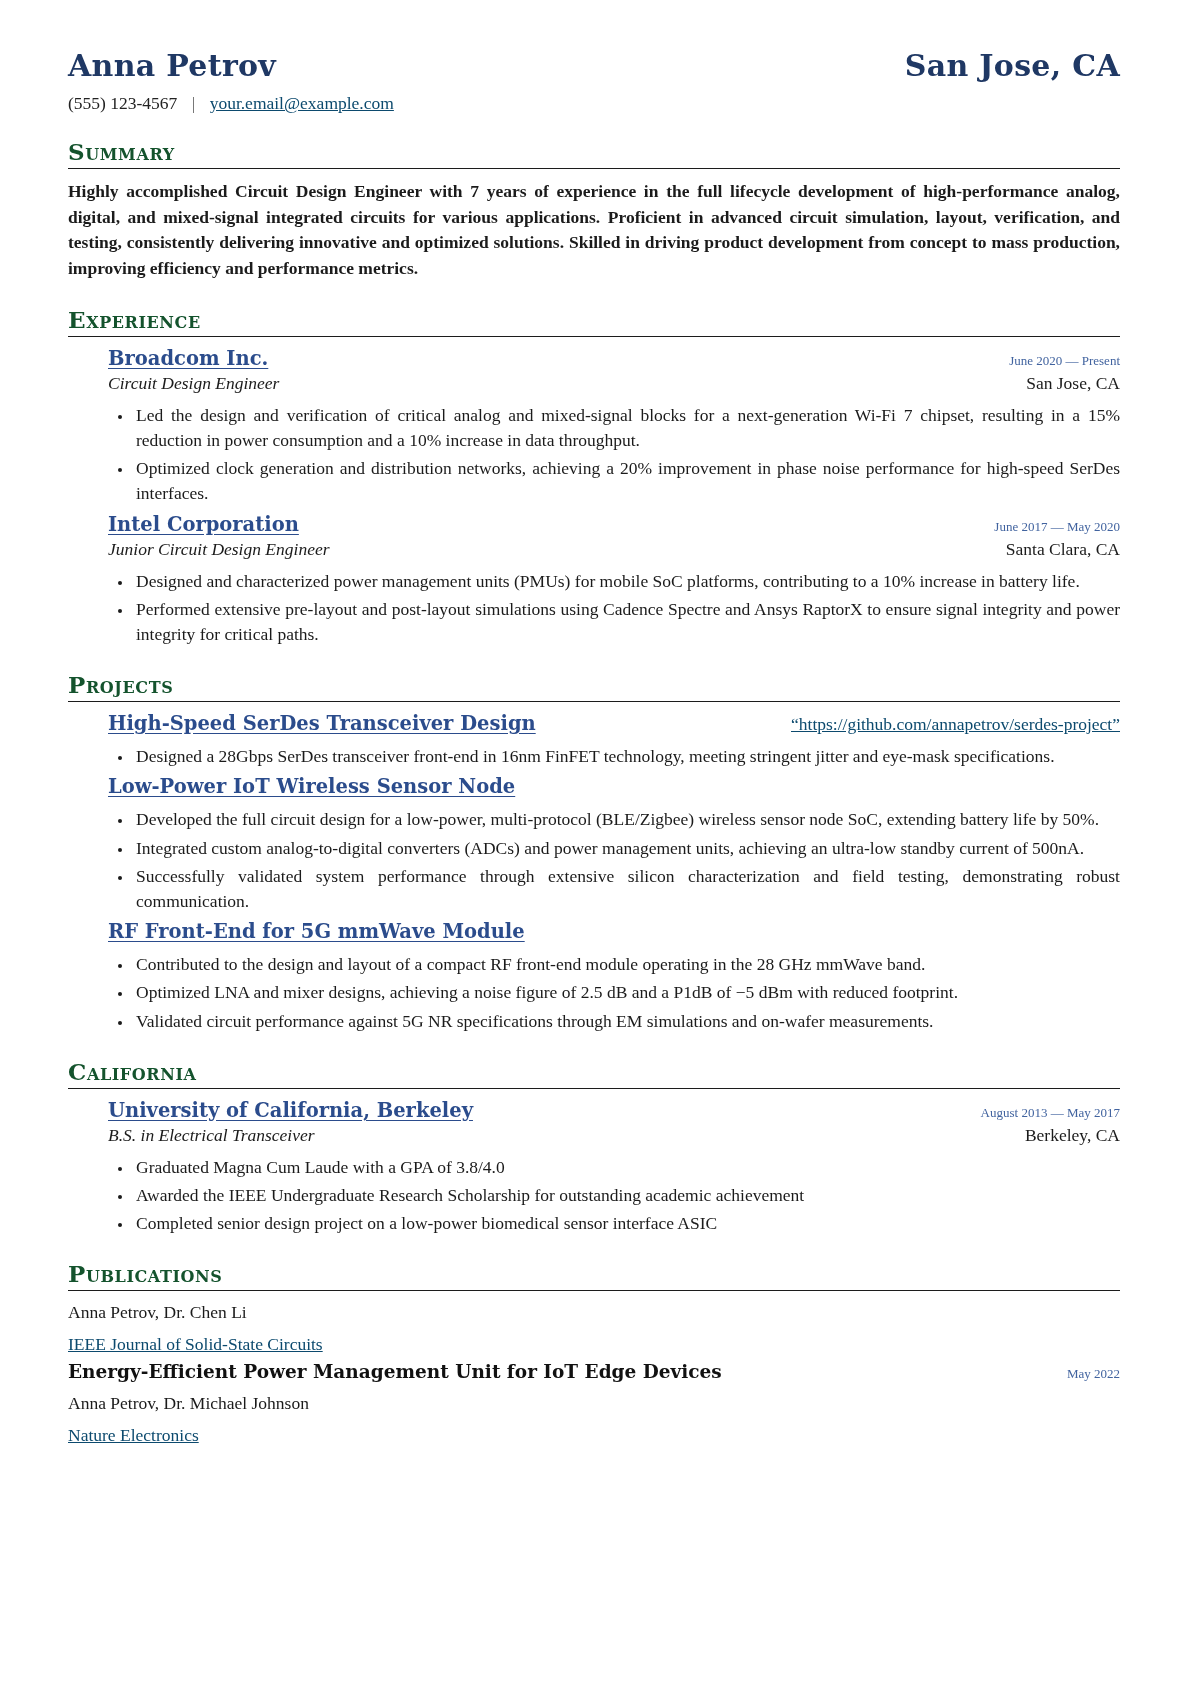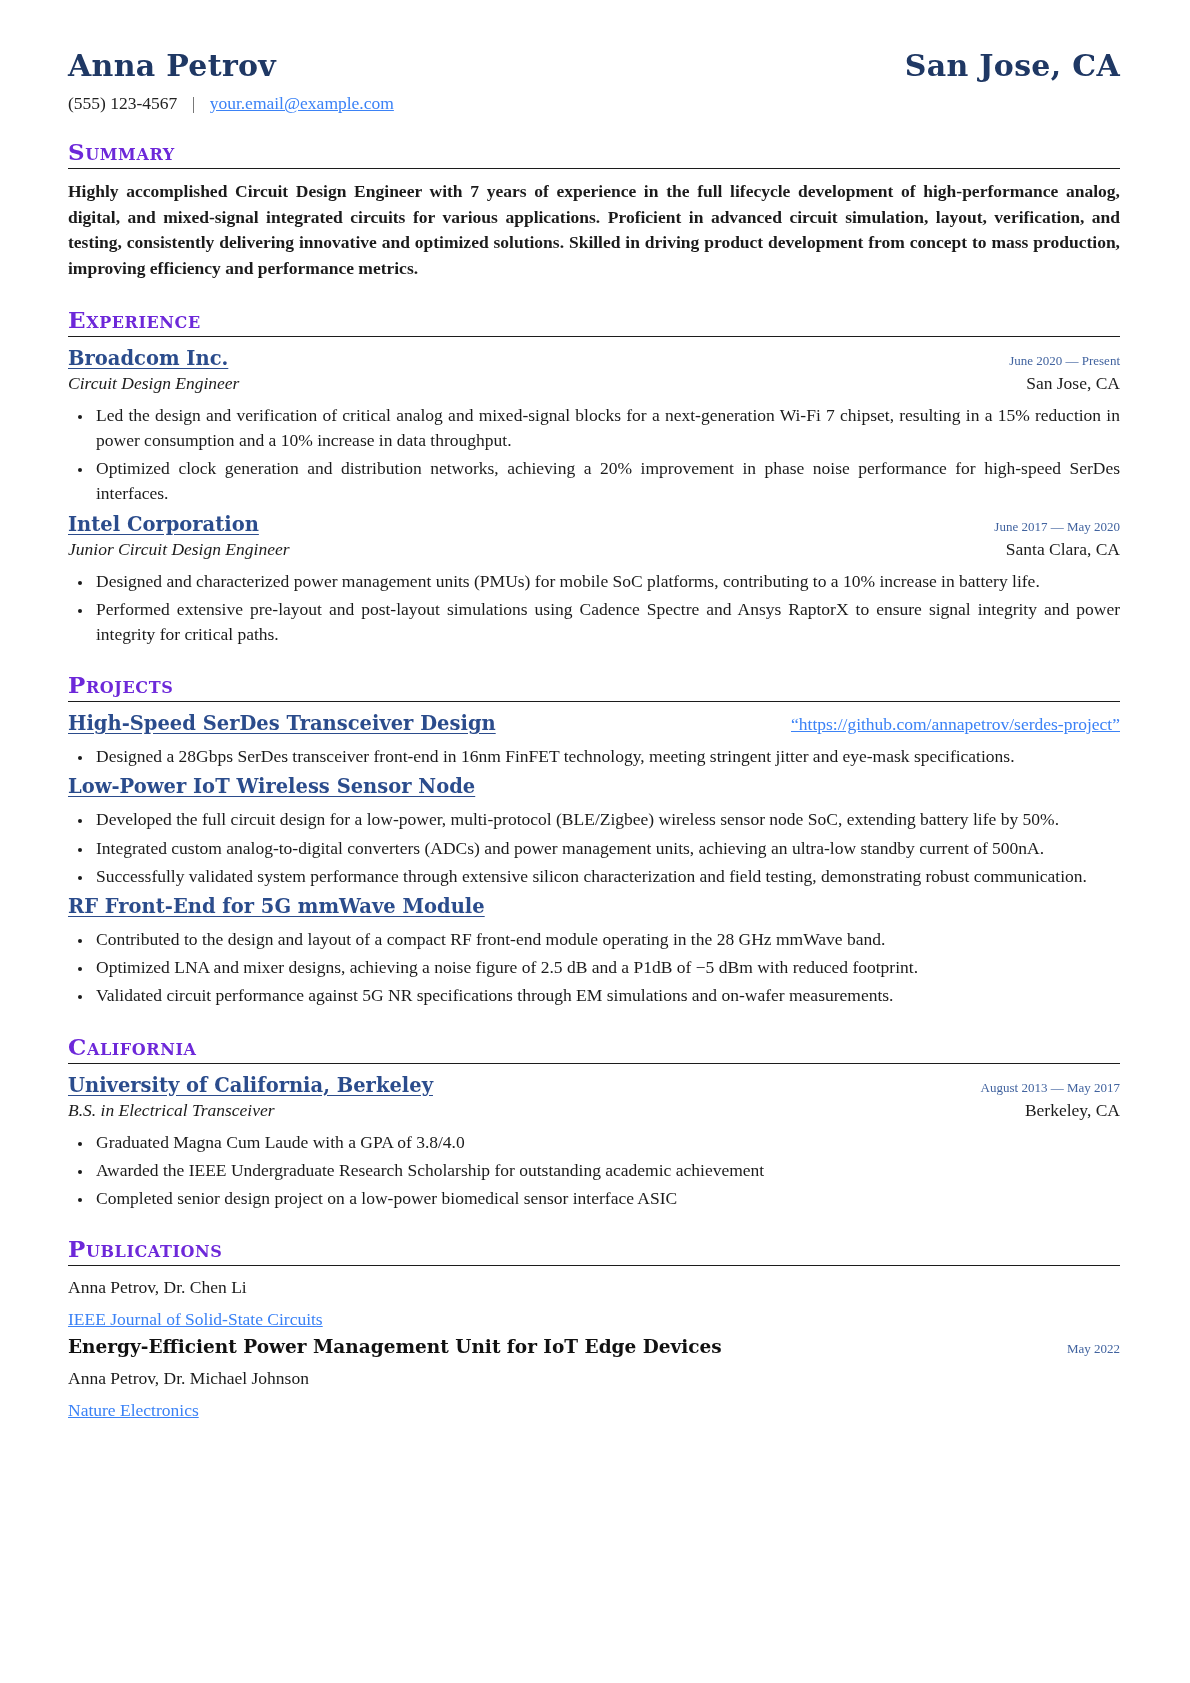--- a/index.html
+++ b/index.html
@@ -18,39 +18,39 @@
 
   
   .name-row { display: flex; justify-content: space-between; align-items: baseline; }
   .person-name, .person-loc {
     font-size: 30px; font-weight: bold; color: #1F3864; margin: 0;
     font-family: "DejaVu Serif", "Liberation Serif", serif;
     letter-spacing: 0.3px;
   }
   .contact-row { margin-top: 10px; font-size: 17.5px; color: #222; }
   .contact-sep { color: #666; margin: 0 10px; }
-  a.link { color: #3b82f6; text-decoration: underline; cursor: pointer; }
+  a.link { color: #0c4a6e; text-decoration: underline; cursor: pointer; }
 
   
   h2.sec {
     font-variant: small-caps;
     font-size: 23px;
     font-weight: bold;
-    color: #6d28d9;
+    color: #14532d;
     letter-spacing: 0.6px;
     margin: 24px 0 10px 0;
     padding-bottom: 3px;
     border-bottom: 1.6px solid #1c1c1c;
     font-family: "DejaVu Serif", "Liberation Serif", serif;
   }
 
   p.just { text-align: justify; line-height: 1.47; margin: 10px 0 0 0; font-weight: bold; }
 
   
-  .entry { margin-top: 4px; }
+  .entry { margin-top: 4px; margin-left: 40px; }
   .row { display: flex; justify-content: space-between; align-items: baseline; }
   .org {
     font-size: 19.5px; font-weight: bold; color: #2B4C8C;
     text-decoration: underline; text-underline-offset: 3px;
     font-family: "DejaVu Serif", "Liberation Serif", serif;
     cursor: pointer;
   }
   .date { font-size: 13px; color: #41639F; white-space: nowrap; }
   .role-row { display: flex; justify-content: space-between; align-items: baseline; margin-top: 3px; }
   .role { font-style: italic; font-size: 17.5px; color: #1b1b1b; }

